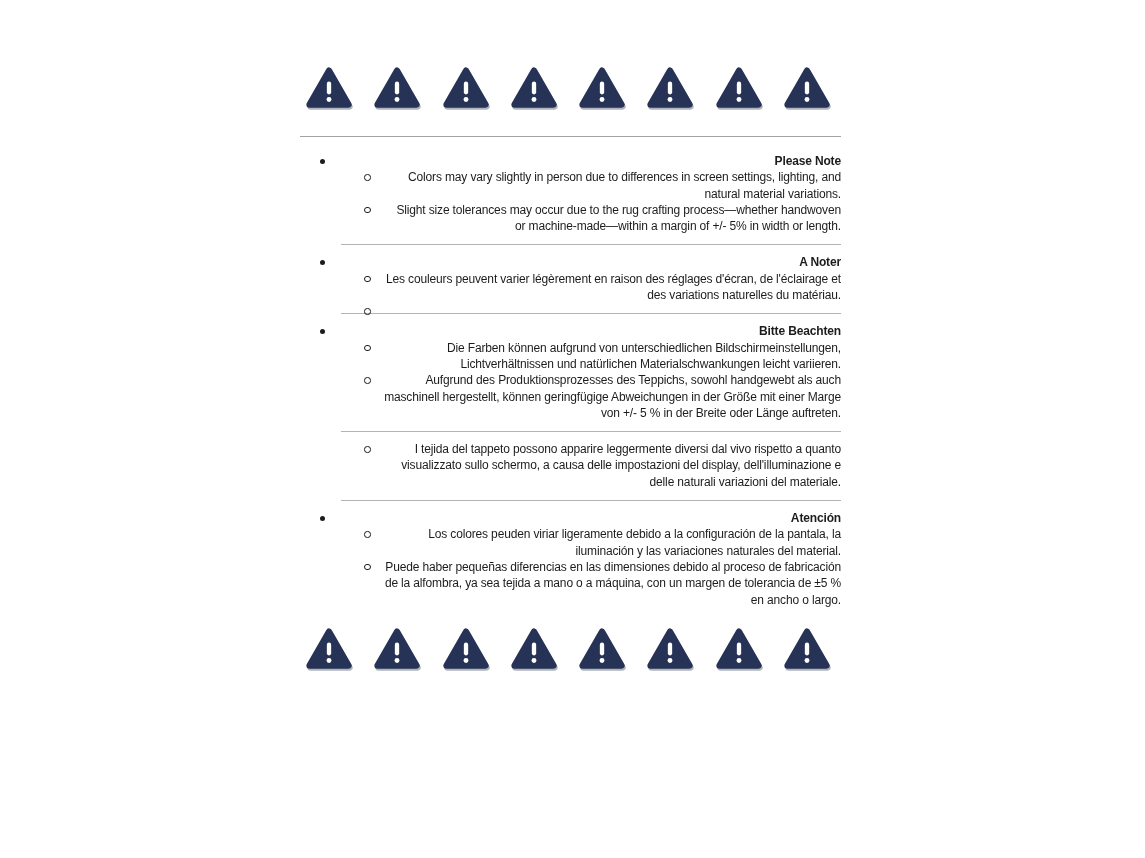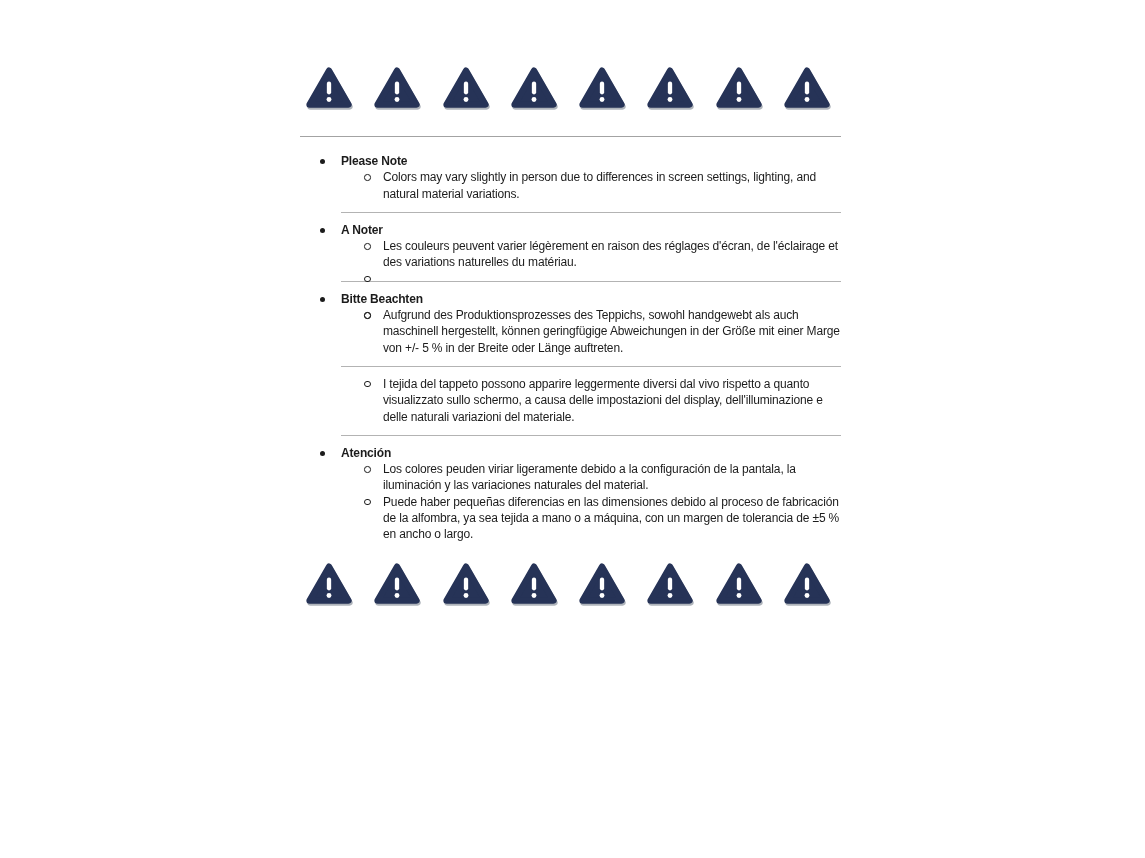--- a/index.html
+++ b/index.html
@@ -7,20 +7,21 @@
     background: #ffffff;
     font-family: "Liberation Sans", sans-serif;
     -webkit-font-smoothing: antialiased;
   }
   .page {
     position: relative;
     width: 1145px;
     height: 858px;
     background: #ffffff;
     overflow: hidden;
+    text-align: right;
   }
   .content {
     position: absolute;
     left: 300px;
     top: 0;
     width: 541px;
     color: var(--text, #1c1c1c);
     font-size: 12px;
     line-height: 16.3px;
     letter-spacing: -0.15px;
@@ -133,20 +134,24 @@
 
     <section>
       <div class="sec-h">
         <span class="dot"></span>
         <span>Please Note</span>
       </div>
       <div class="sub">
         <span class="circ"></span>
         <span>Colors may vary slightly in person due to differences in screen settings, lighting, and natural material variations.</span>
       </div>
+      <div class="sub">
+        <span class="circ"></span>
+        <span>Slight size tolerances may occur due to the rug crafting process—whether handwoven or machine-made—within a margin of +/- 5% in width or length.</span>
+      </div>
     </section>
 
     <div class="divider-section"></div>
 
     <section>
       <div class="sec-h">
         <span class="dot"></span>
         <span>A Noter</span>
       </div>
       <div class="sub">
@@ -160,20 +165,21 @@
 
     <div class="divider-section"></div>
 
     <section>
       <div class="sec-h">
         <span class="dot"></span>
         <span>Bitte Beachten</span>
       </div>
       <div class="sub">
         <span class="circ"></span>
+        <span>Die Farben können aufgrund von unterschiedlichen Bildschirmeinstellungen, Lichtverhältnissen und natürlichen Materialschwankungen leicht variieren.</span>
       </div>
       <div class="sub">
         <span class="circ"></span>
         <span>Aufgrund des Produktionsprozesses des Teppichs, sowohl handgewebt als auch maschinell hergestellt, können geringfügige Abweichungen in der Größe mit einer Marge von +/- 5 % in der Breite oder Länge auftreten.</span>
       </div>
     </section>
 
     <div class="divider-section"></div>
 
     <section>

